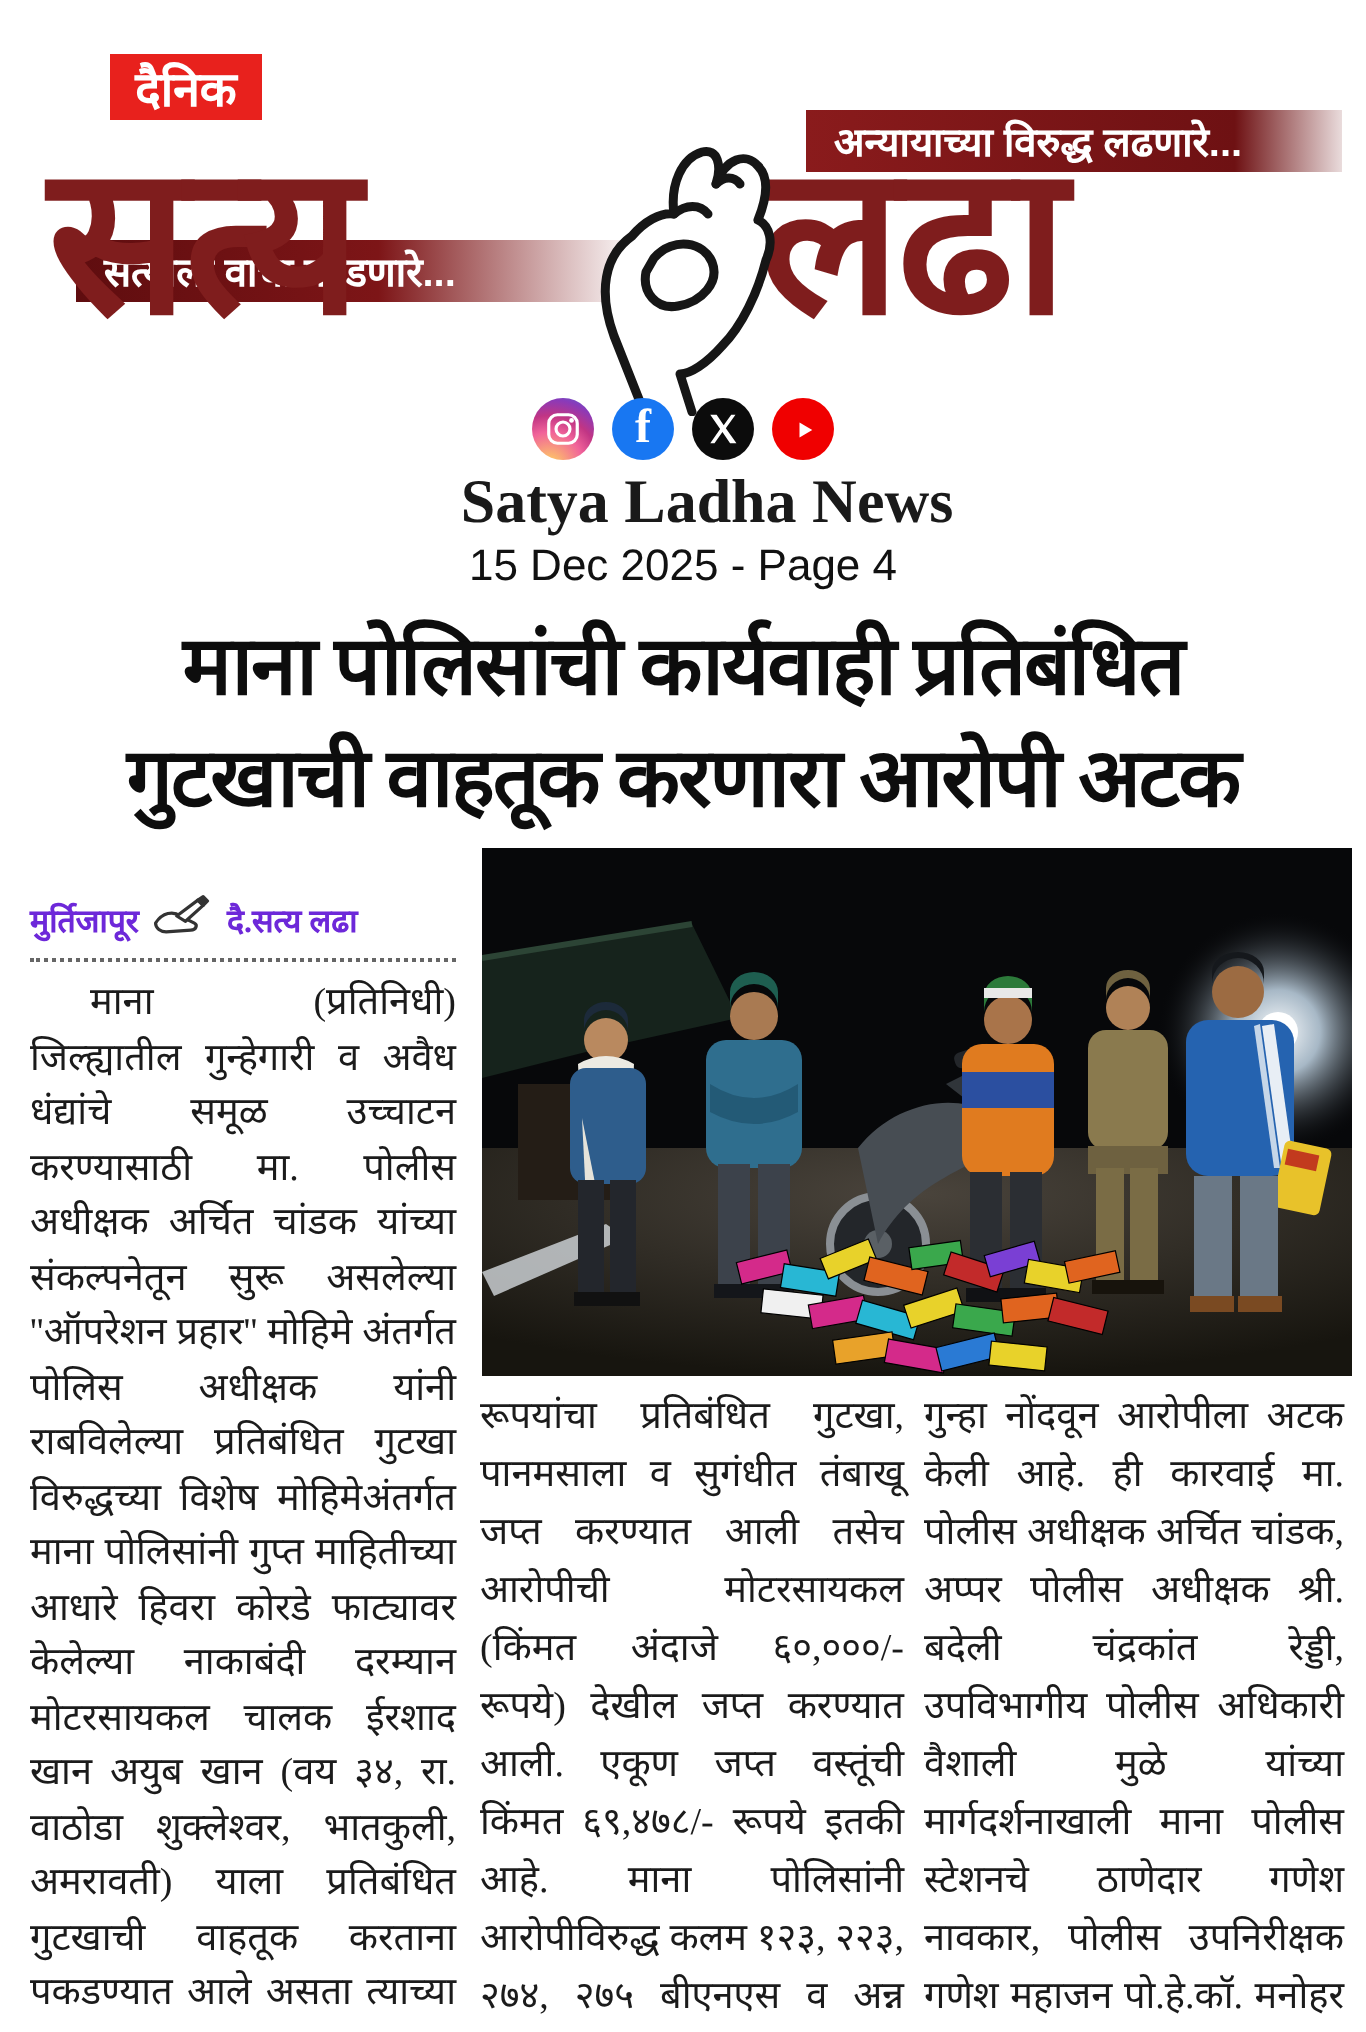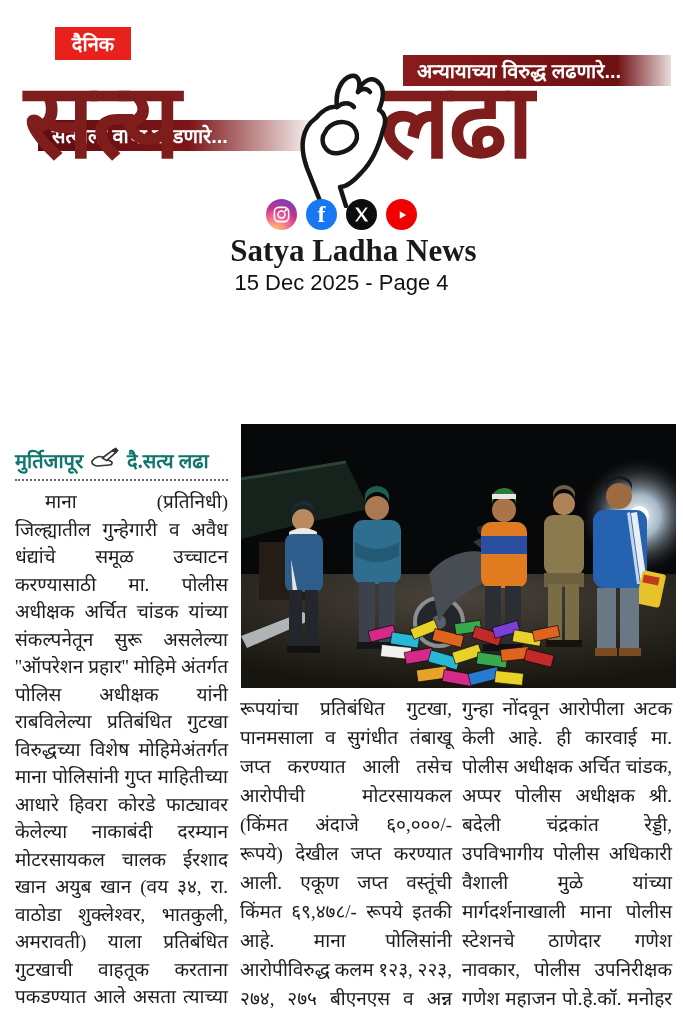--- a/index.html
+++ b/index.html
@@ -5,21 +5,21 @@
   html,body{margin:0;padding:0;background:#e9e9e9;}
   .page{
     position:relative;width:683px;height:1016px;margin:0 auto;
     background:#ffffff;overflow:hidden;
     font-family:"Liberation Serif", serif;color:#111;
   }
   
   .daily-box{
     position:absolute;left:55px;top:27px;width:76px;height:33px;
     background:#e8211d;color:#fff;display:flex;align-items:center;justify-content:center;
-    font-size:20px;font-weight:700;font-family:"Liberation Sans",sans-serif;
+    font-size:24px;font-weight:700;font-family:"Liberation Sans",sans-serif;
   }
   .slogan{
     position:absolute;height:31px;color:#fff;display:flex;align-items:center;
     font-size:20px;font-weight:700;font-family:"Liberation Sans",sans-serif;
     padding-left:14px;box-sizing:border-box;
   }
   .slogan-left{
     left:38px;top:76px;width:275px;
     background:linear-gradient(to right,#5f0d0f 0%,#7d1517 55%,rgba(125,21,23,0.05) 100%);
     margin-top:44px;
@@ -53,21 +53,21 @@
     font-size:22px;color:#111;font-family:"Liberation Sans",sans-serif;
   }
   
   .headline{
     position:absolute;left:0;top:305px;width:100%;text-align:center;
     font-size:41px;line-height:56px;font-weight:800;color:#0d0d0d;letter-spacing:-1px;
   }
   
   .byline{
     position:absolute;left:15px;top:443px;width:213px;height:34px;
-    display:flex;align-items:center;gap:7px;font-size:20px;font-weight:700;color:#0f766e;
+    display:flex;align-items:center;gap:7px;font-size:16px;font-weight:700;color:#6d28d9;
   }
   .byline-rule{
     position:absolute;left:15px;top:479px;width:213px;height:0;
     border-top:2px dotted #666;
   }
   .col{
     position:absolute;text-align:justify;font-size:19px;line-height:27.5px;color:#1b1b1b;
   }
   .col1{left:15px;top:488px;width:213px;}
   .col1 p{margin:0;text-indent:30px;}
@@ -119,20 +119,24 @@
     <div class="sicon yt">
       <svg viewBox="0 0 24 24" width="18" height="18">
         <path d="M9,7 L17.5,12 L9,17 Z" fill="#fff"></path>
       </svg>
     </div>
   </div>
 
   <div class="pub-name">Satya Ladha News</div>
   <div class="pub-date">15 Dec 2025 - Page 4</div>
 
+  <div class="headline">
+    <div>माना पोलिसांची कार्यवाही प्रतिबंधित</div>
+    <div>गुटखाची वाहतूक करणारा आरोपी अटक</div>
+  </div>
 
   <div class="byline">
     <span>मुर्तिजापूर</span>
     <span>
       <svg viewBox="0 0 34 24" width="30" height="22">
         <g fill="#fff" stroke="#333" stroke-width="1.8" stroke-linejoin="round">
           <path d="M2,16 C6,10 12,9 16,12 L24,16 C26,17 25,20 22,20 L8,21 C5,21 2,19 2,16 Z"></path>
           <path d="M14,12 L26,3 L29,6 L19,15 Z"></path>
           <path d="M26,3 L29,1 L31.5,3.5 L29,6 Z" fill="#333"></path>
         </g>

